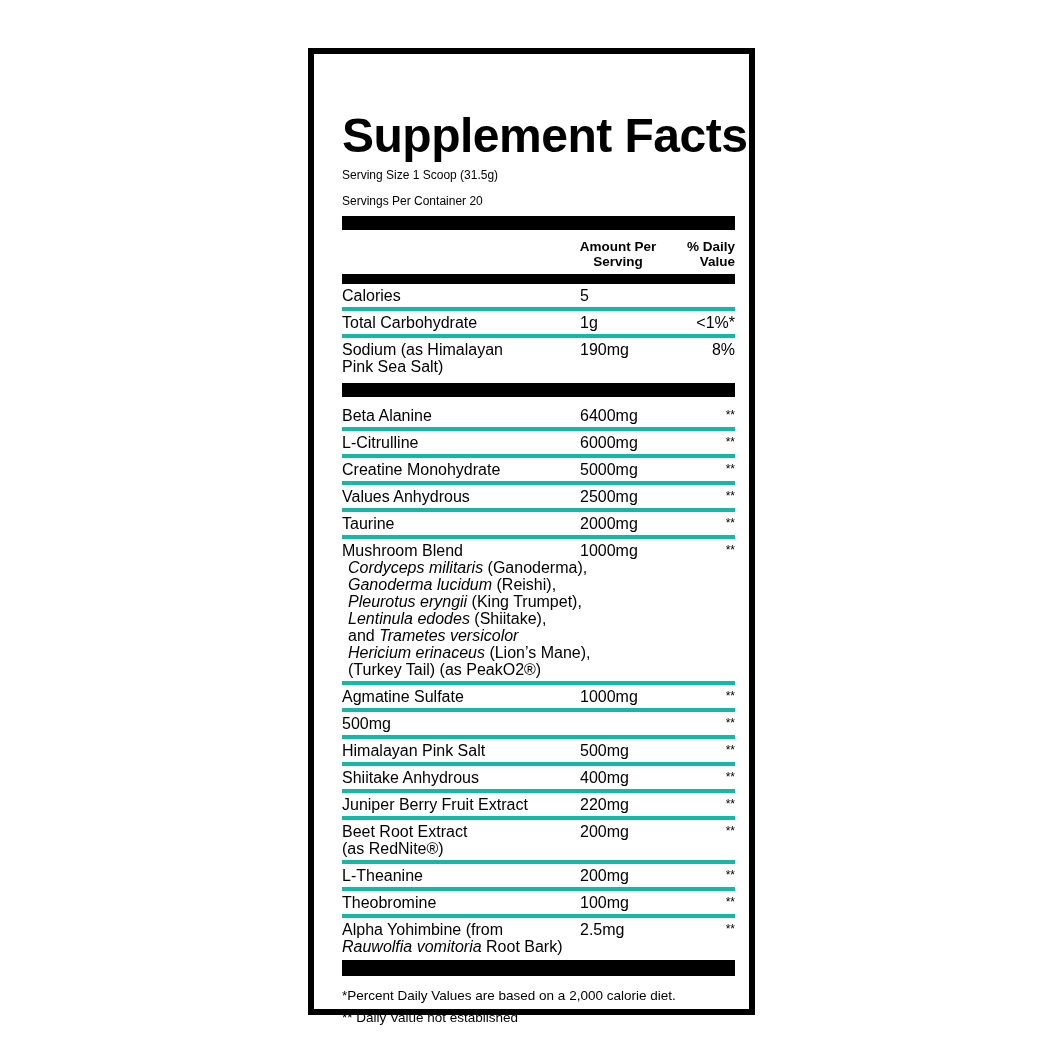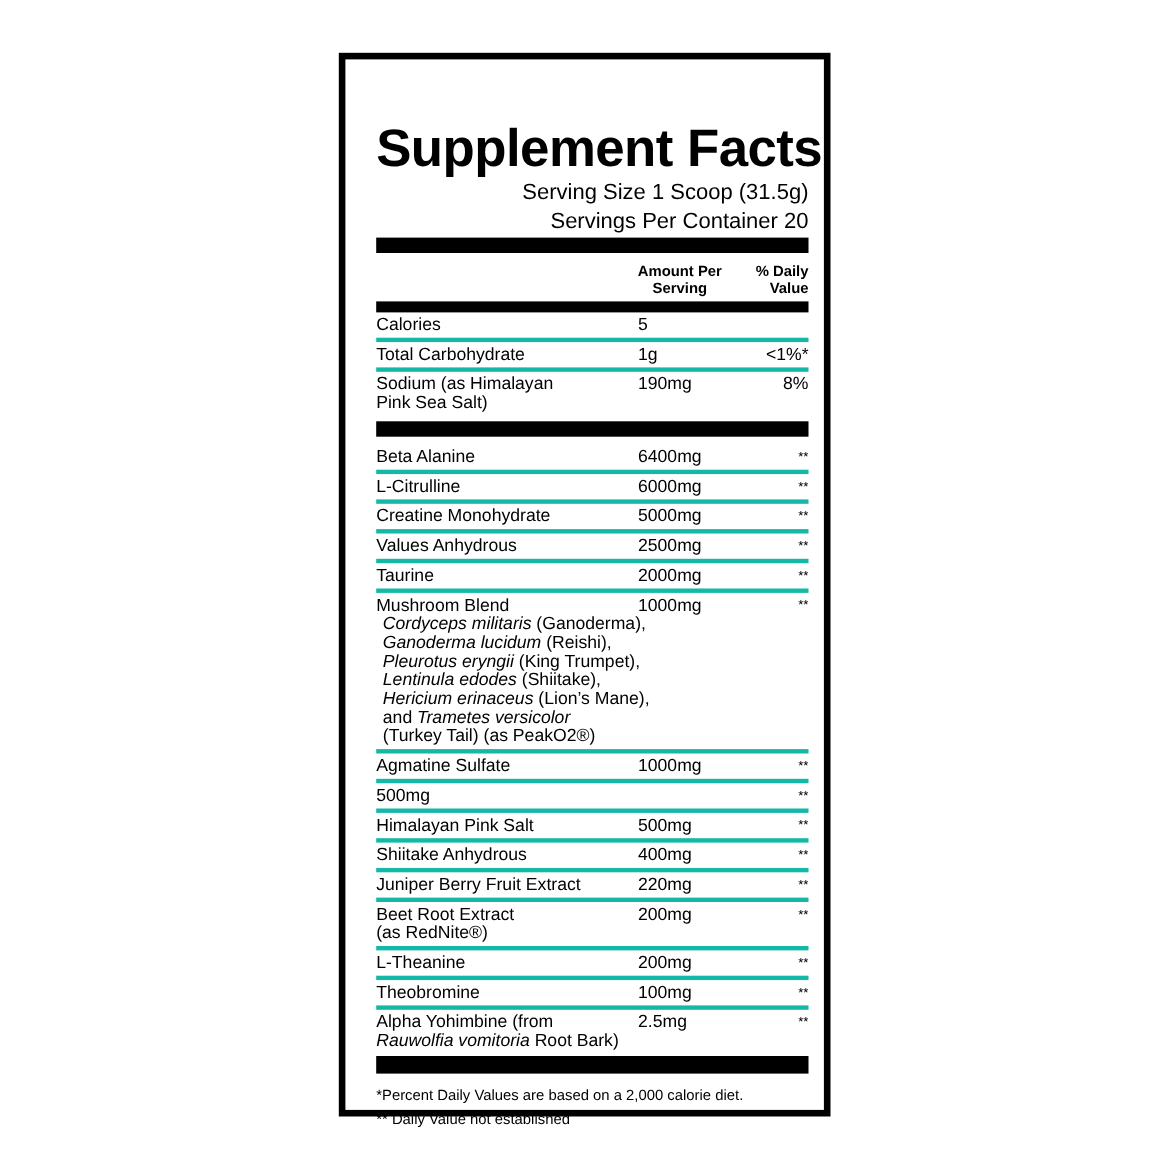--- a/index.html
+++ b/index.html
@@ -3,21 +3,21 @@
 <meta charset="utf-8">
 <style>
   html, body { margin:0; padding:0; background:#fff; }
   body { width:1064px; height:1064px; position:relative; font-family:"Liberation Sans", sans-serif; color:#000; }
   .label {
     position:absolute; left:308px; top:48px; width:435px; height:955px;
     border:6px solid #000; background:#fff;
   }
   .inner { position:absolute; left:28px; right:14px; top:0;margin-top:44px; }
   .title { font-weight:bold; font-size:48px; letter-spacing:-0.5px; line-height:48px; margin-top:14px; white-space:nowrap; }
-  .sub { font-size:20px; line-height:18px;text-align:right; }
+  .sub { font-size:12px; line-height:18px; }
   .sub1 { margin-top:6px; }
   .sub2 { margin-top:8px; }
   .bar { background:#000; height:14px; }
   .bar-top { margin-top:6px; }
   .hdr { display:flex; height:44px; align-items:center; padding-top:3px; box-sizing:border-box; }
   .hdr .c1 { width:226px; }
   .hdr .c2 { width:100px; text-align:center; font-weight:bold; font-size:13.5px; line-height:15px; }
   .hdr .c3 { flex:1; text-align:right; font-weight:bold; font-size:13.5px; line-height:15px; }
   .row { display:flex; font-size:16px; line-height:17px; border-bottom:4px solid #14b8a6; padding:3px 0 3px 0; }
   .row .c1 { width:238px; }
@@ -101,22 +101,22 @@
     </div>
 
     <div class="row">
       <div class="c1" style="width:338px; position:relative;">
         <div>Mushroom Blend</div>
         <div class="blend">
           <div><i>Cordyceps militaris</i><span> (Ganoderma),</span></div>
           <div><i>Ganoderma lucidum</i><span> (Reishi),</span></div>
           <div><i>Pleurotus eryngii</i><span> (King Trumpet),</span></div>
           <div><i>Lentinula edodes</i><span> (Shiitake),</span></div>
+          <div><span>and </span><i>Trametes versicolor</i></div>
           <div><i>Hericium erinaceus</i><span> (Lion’s Mane),</span></div>
-          <div><span>and </span><i>Trametes versicolor</i></div>
           <div>(Turkey Tail) (as PeakO2®)</div>
         </div>
         <div style="position:absolute; left:238px; top:0;">1000mg</div>
       </div>
       <div class="c3 stars">**</div>
     </div>
 
     <div class="row">
       <div class="c1">Agmatine Sulfate</div>
       <div class="c2">1000mg</div>

